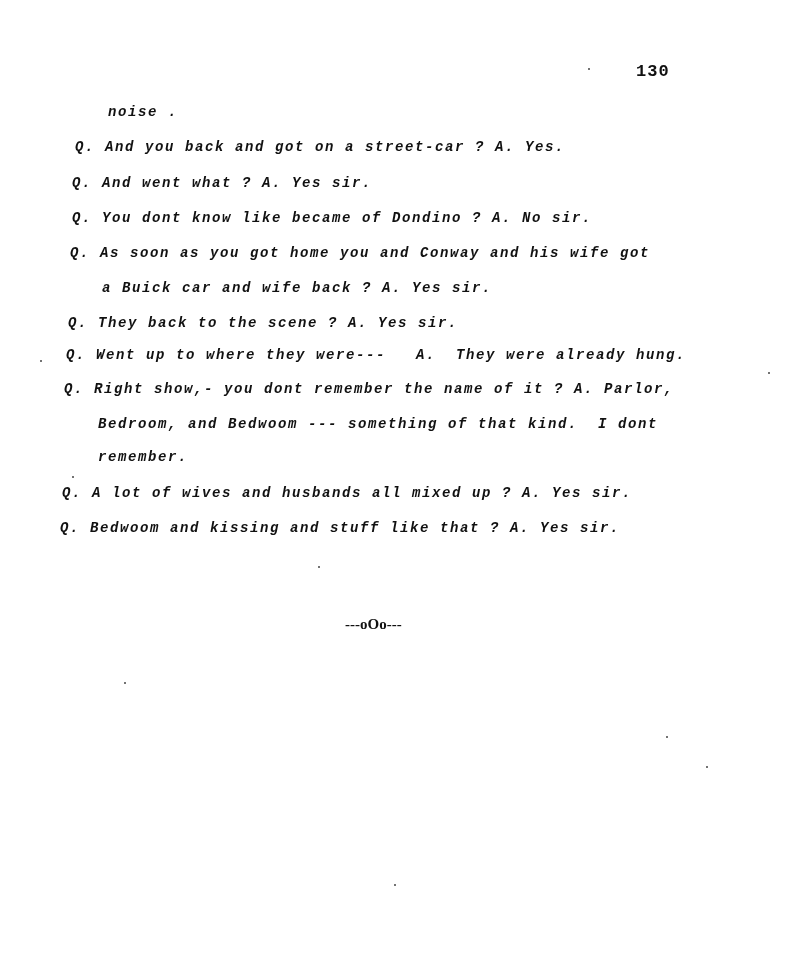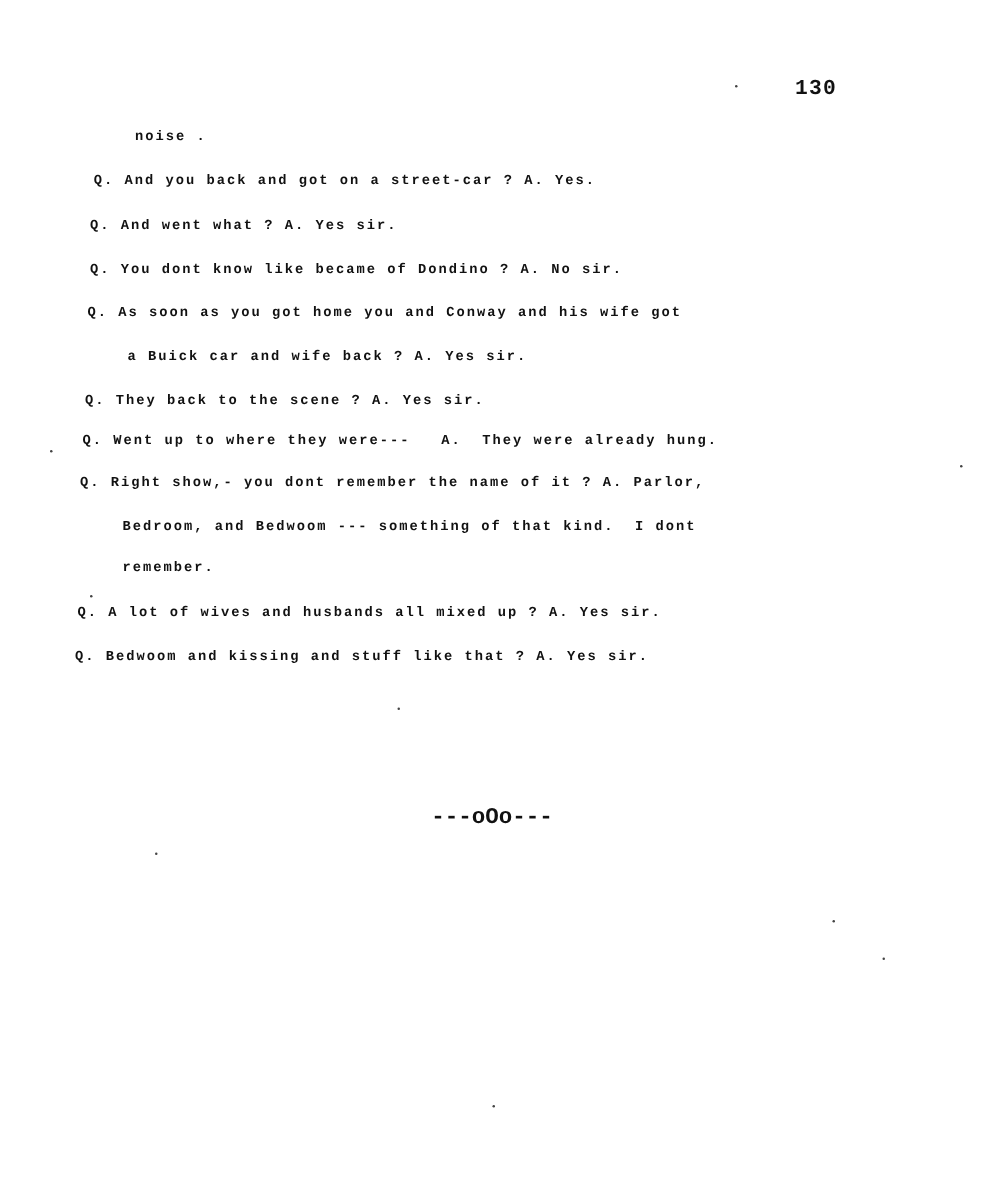--- a/index.html
+++ b/index.html
@@ -2,23 +2,23 @@
 <html><head>
   <meta charset="utf-8">
   <style>
     html, body { margin: 0; padding: 0; }
     body {
       width: 800px; height: 955px; background: #ffffff; position: relative; overflow: hidden;
       font-family: "Liberation Mono", "DejaVu Sans Mono", monospace;
       color: #111; font-weight: bold;
     }
     .page-num { position: absolute; left: 636px; top: 38px; font-size: 17px; letter-spacing: 1px; margin-top: 24px; }
-    .line { position: absolute; font-size: 11px; white-space: pre; letter-spacing: 1.6px; }
+    .line { position: absolute; font-size: 14px; white-space: pre; letter-spacing: 1.6px; font-style: italic; }
     .speck { position: absolute; width: 2px; height: 2px; background: #444; border-radius: 1px; }
-    .sep { position: absolute; left: 345px; top: 644px; font-size: 18px; letter-spacing: 0px; }
+    .sep { position: absolute; left: 345px; top: 616px; font-size: 15px; letter-spacing: 0px; font-family: Liberation Serif, serif; }
   </style>
 </head>
 <body>
 
 <div class="page-num">130</div>
 
 <div>
   <div class="line" style="left:108px;top:104px">noise .</div>
   <div class="line" style="left:75px;top:139px">Q. And you back and got on a street-car ? A. Yes.</div>
   <div class="line" style="left:72px;top:175px">Q. And went what ? A. Yes sir.</div>

